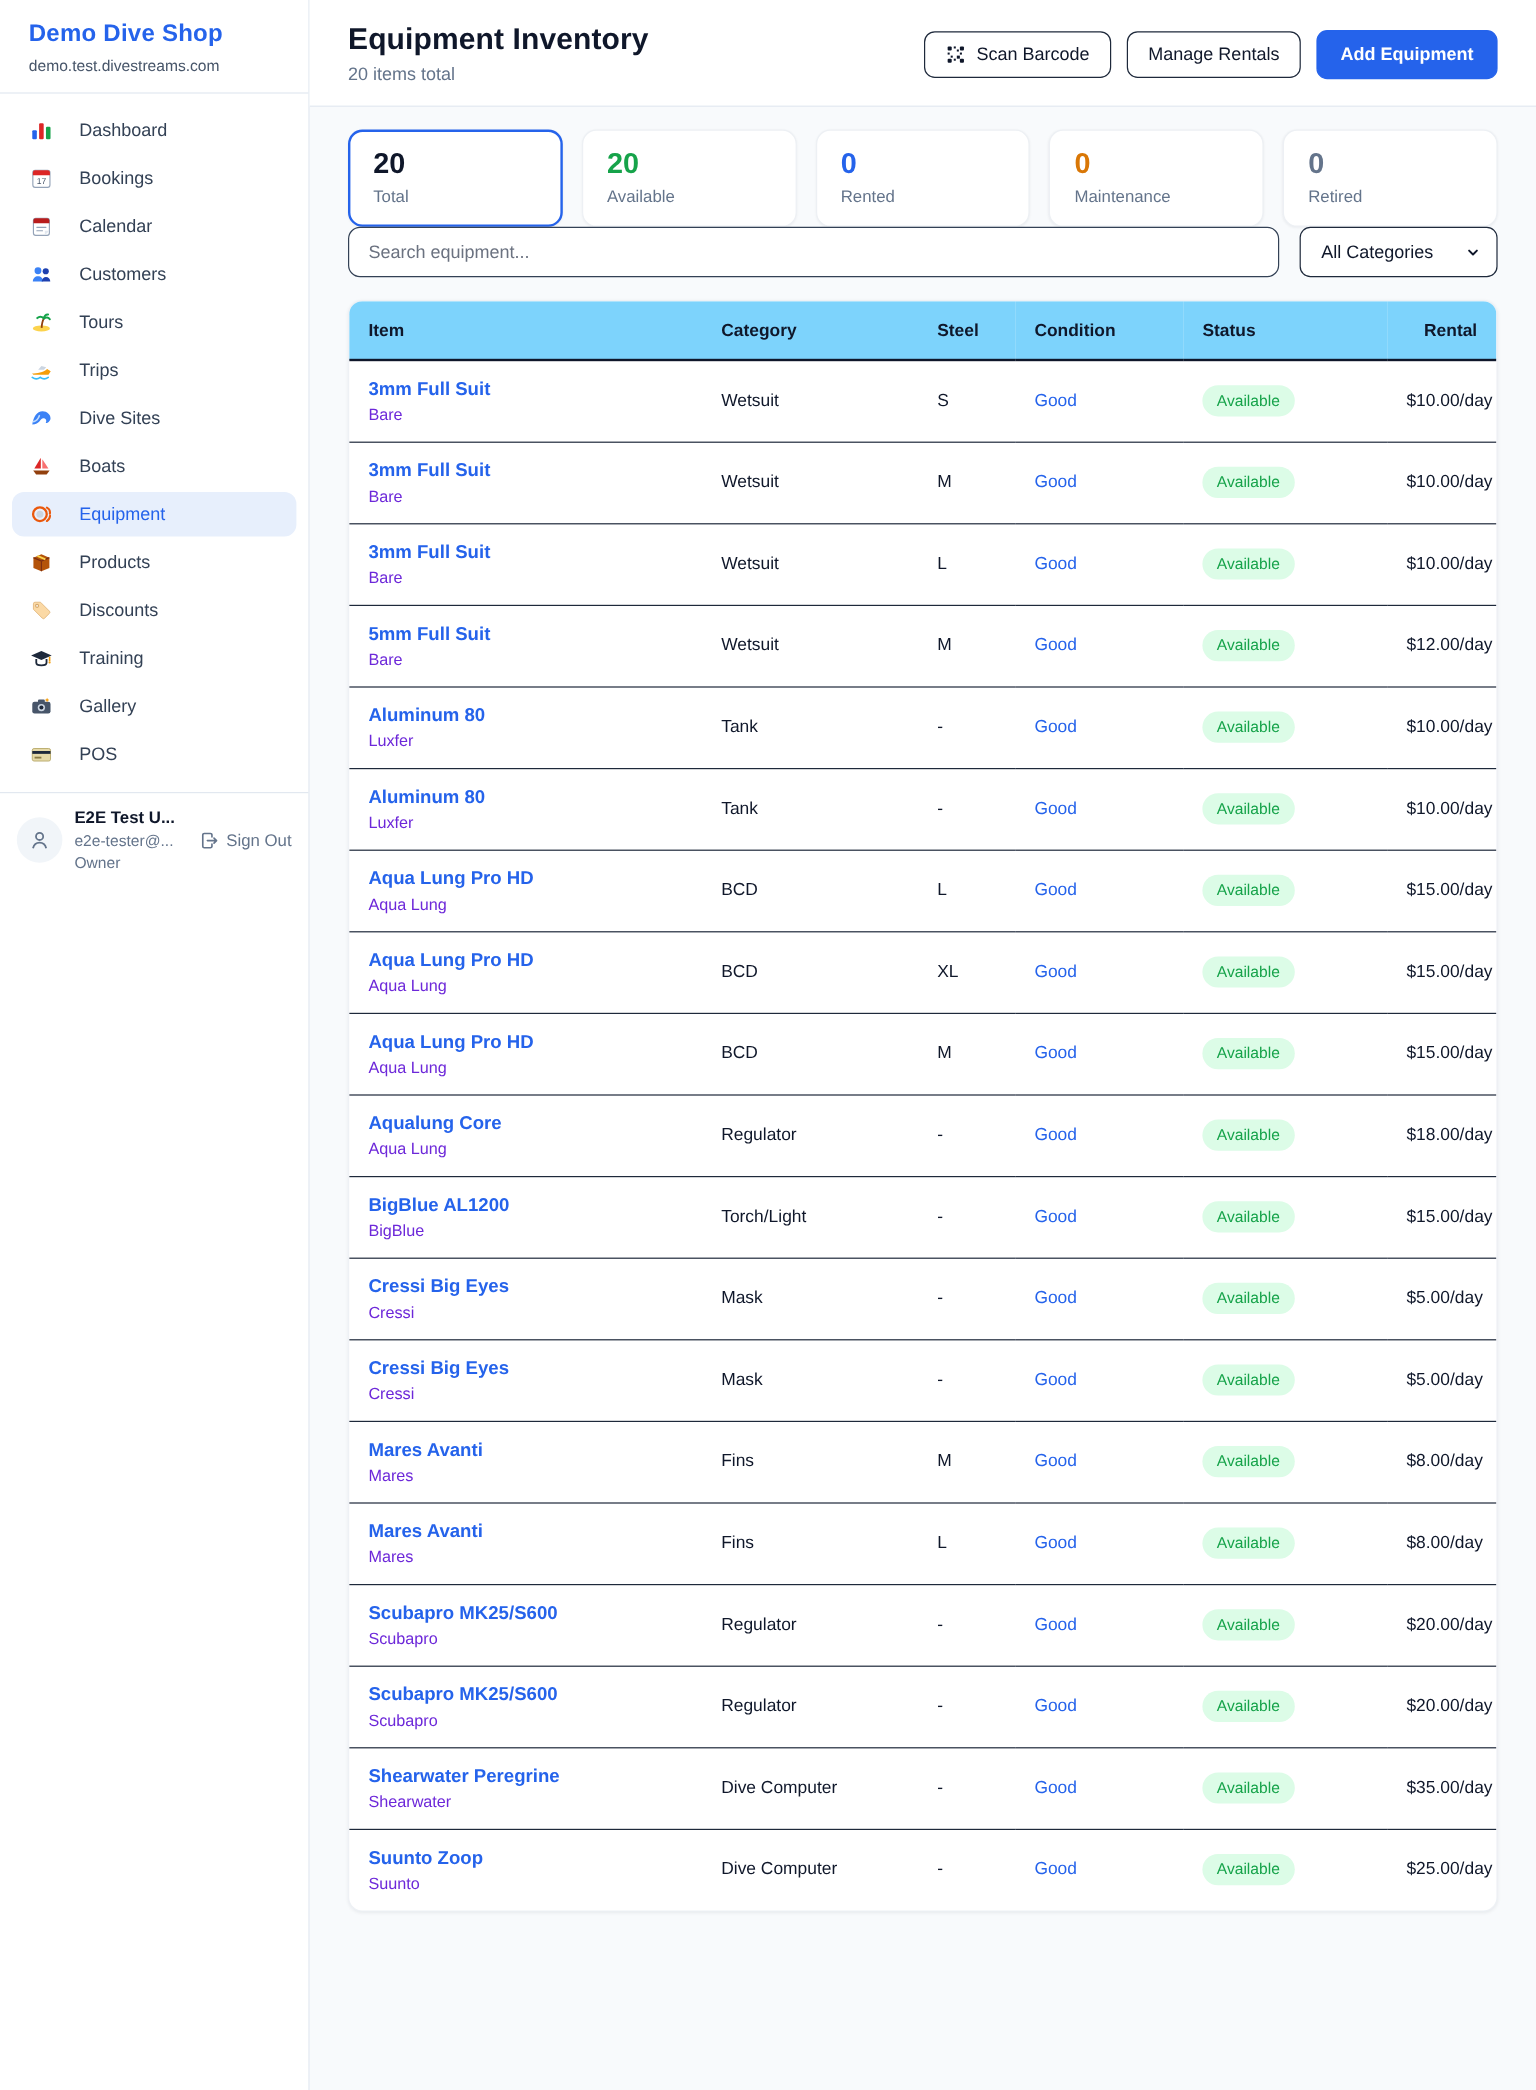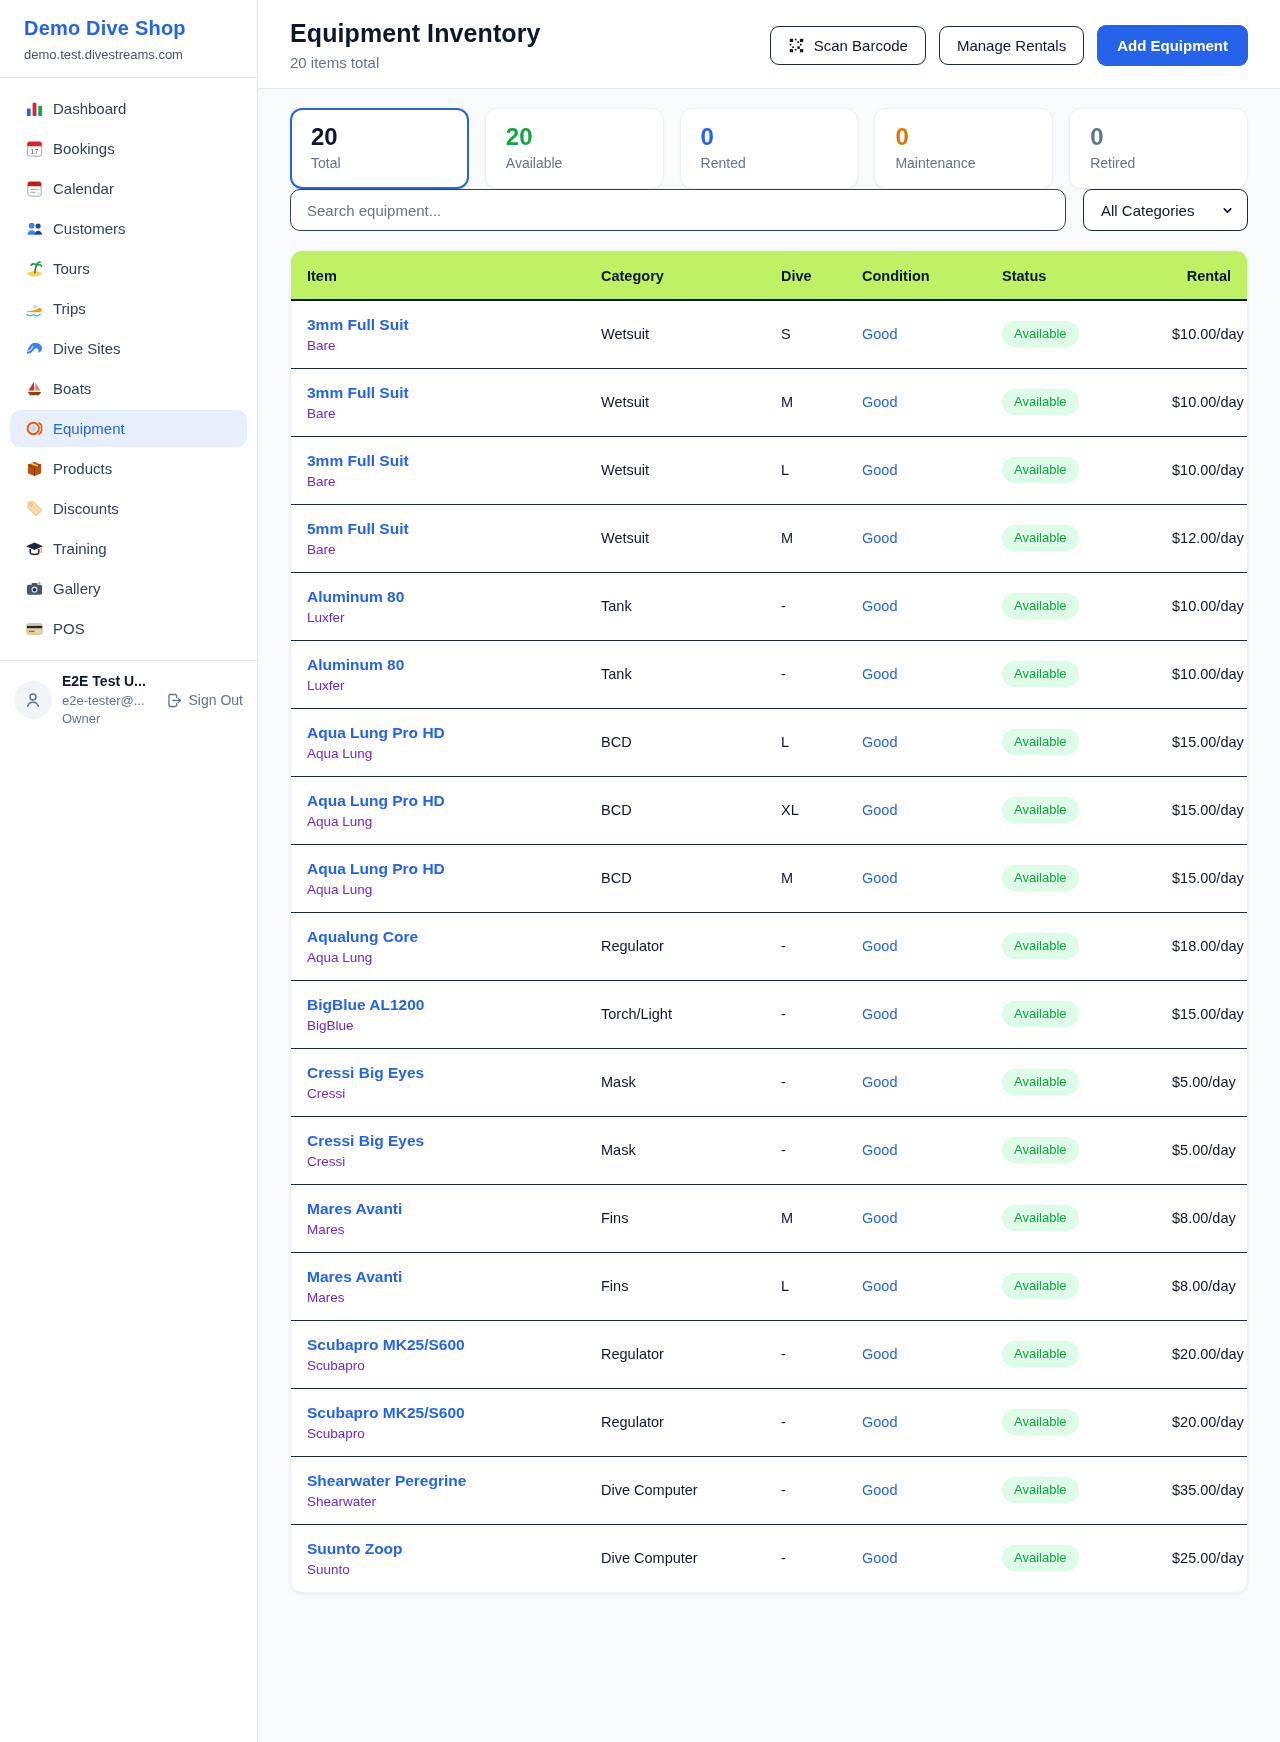--- a/index.html
+++ b/index.html
@@ -13,21 +13,21 @@
   
   .sidebar {
     width:258px; min-width:258px; background:#ffffff;
     border-right:1px solid #e2e8f0; display:flex; flex-direction:column;
   }
   .brand { padding:17px 24px 15px; border-bottom:1px solid #e2e8f0; }
   .brand-name { font-size:20px; font-weight:700; color:#2563eb; letter-spacing:.2px; }
   .brand-domain { font-size:13px; color:#475569; margin-top:7px; }
   .nav { padding:12px 10px 8px; }
   .nav-item {
-    display:flex; align-items:center; gap:9px;
+    display:flex; align-items:center; gap:22px;
     padding:9px 15px; margin-bottom:3px; border-radius:10px;
     font-size:15px; color:#334155; cursor:pointer;
   }
   .nav-item.active { background:#e7effc; color:#2563eb; }
   .nav-icon { width:19px; height:19px; display:inline-flex; }
   .nav-icon svg { width:19px; height:19px; }
 
   .user-footer {
     border-top:1px solid #e2e8f0; margin-top:2px;
     padding:12px 14px; display:flex; align-items:center; gap:10px;
@@ -95,21 +95,21 @@
   .category-select svg { width:13px; height:13px; }
 
   
   .table-card {
     margin-top:19px; background:#fff; border-radius:12px; overflow:hidden;
     border:1px solid #eef1f5; box-shadow:0 1px 3px rgba(15,23,42,.07);
   }
   table { width:100%; border-collapse:collapse; table-layout:fixed; }
   thead th {
     text-align:left; font-size:14.5px; font-weight:700; color:#0f172a;
-    padding:17px 16px 15px; border-bottom:2px solid #0f172a; background:#bef264;
+    padding:17px 16px 15px; border-bottom:2px solid #0f172a; background:#7dd3fc;
   }
   th.col-rental, td.col-rental { text-align:right; }
   col.c-item{width:294px;} col.c-category{width:180px;} col.c-size{width:81px;}
   col.c-condition{width:140px;} col.c-status{width:170px;}
   tbody td {
     padding:12px 16px; border-bottom:1px solid #1e293b;
     font-size:14.5px; color:#0f172a; vertical-align:middle; height:68px;
   }
   tbody tr:last-child td { border-bottom:none; }
   .item-name { color:#2563eb; font-weight:700; font-size:15.5px; cursor:pointer; }
@@ -371,21 +371,21 @@
               <col class="c-category">
               <col class="c-size">
             <col class="c-condition">
               <col class="c-status">
               <col class="c-rental">
           </colgroup>
           <thead>
             <tr>
                 <th class="col-item">Item</th>
                 <th class="col-category">Category</th>
-                <th class="col-size">Dive</th>
+                <th class="col-size">Steel</th>
                 <th class="col-condition">Condition</th>
                 <th class="col-status">Status</th>
                 <th class="col-rental">Rental</th>
               </tr>
           </thead>
           <tbody>
               <tr>
                 <td>
                   <div class="item-name">3mm Full Suit</div>
                   <div class="item-brand">Bare</div>

